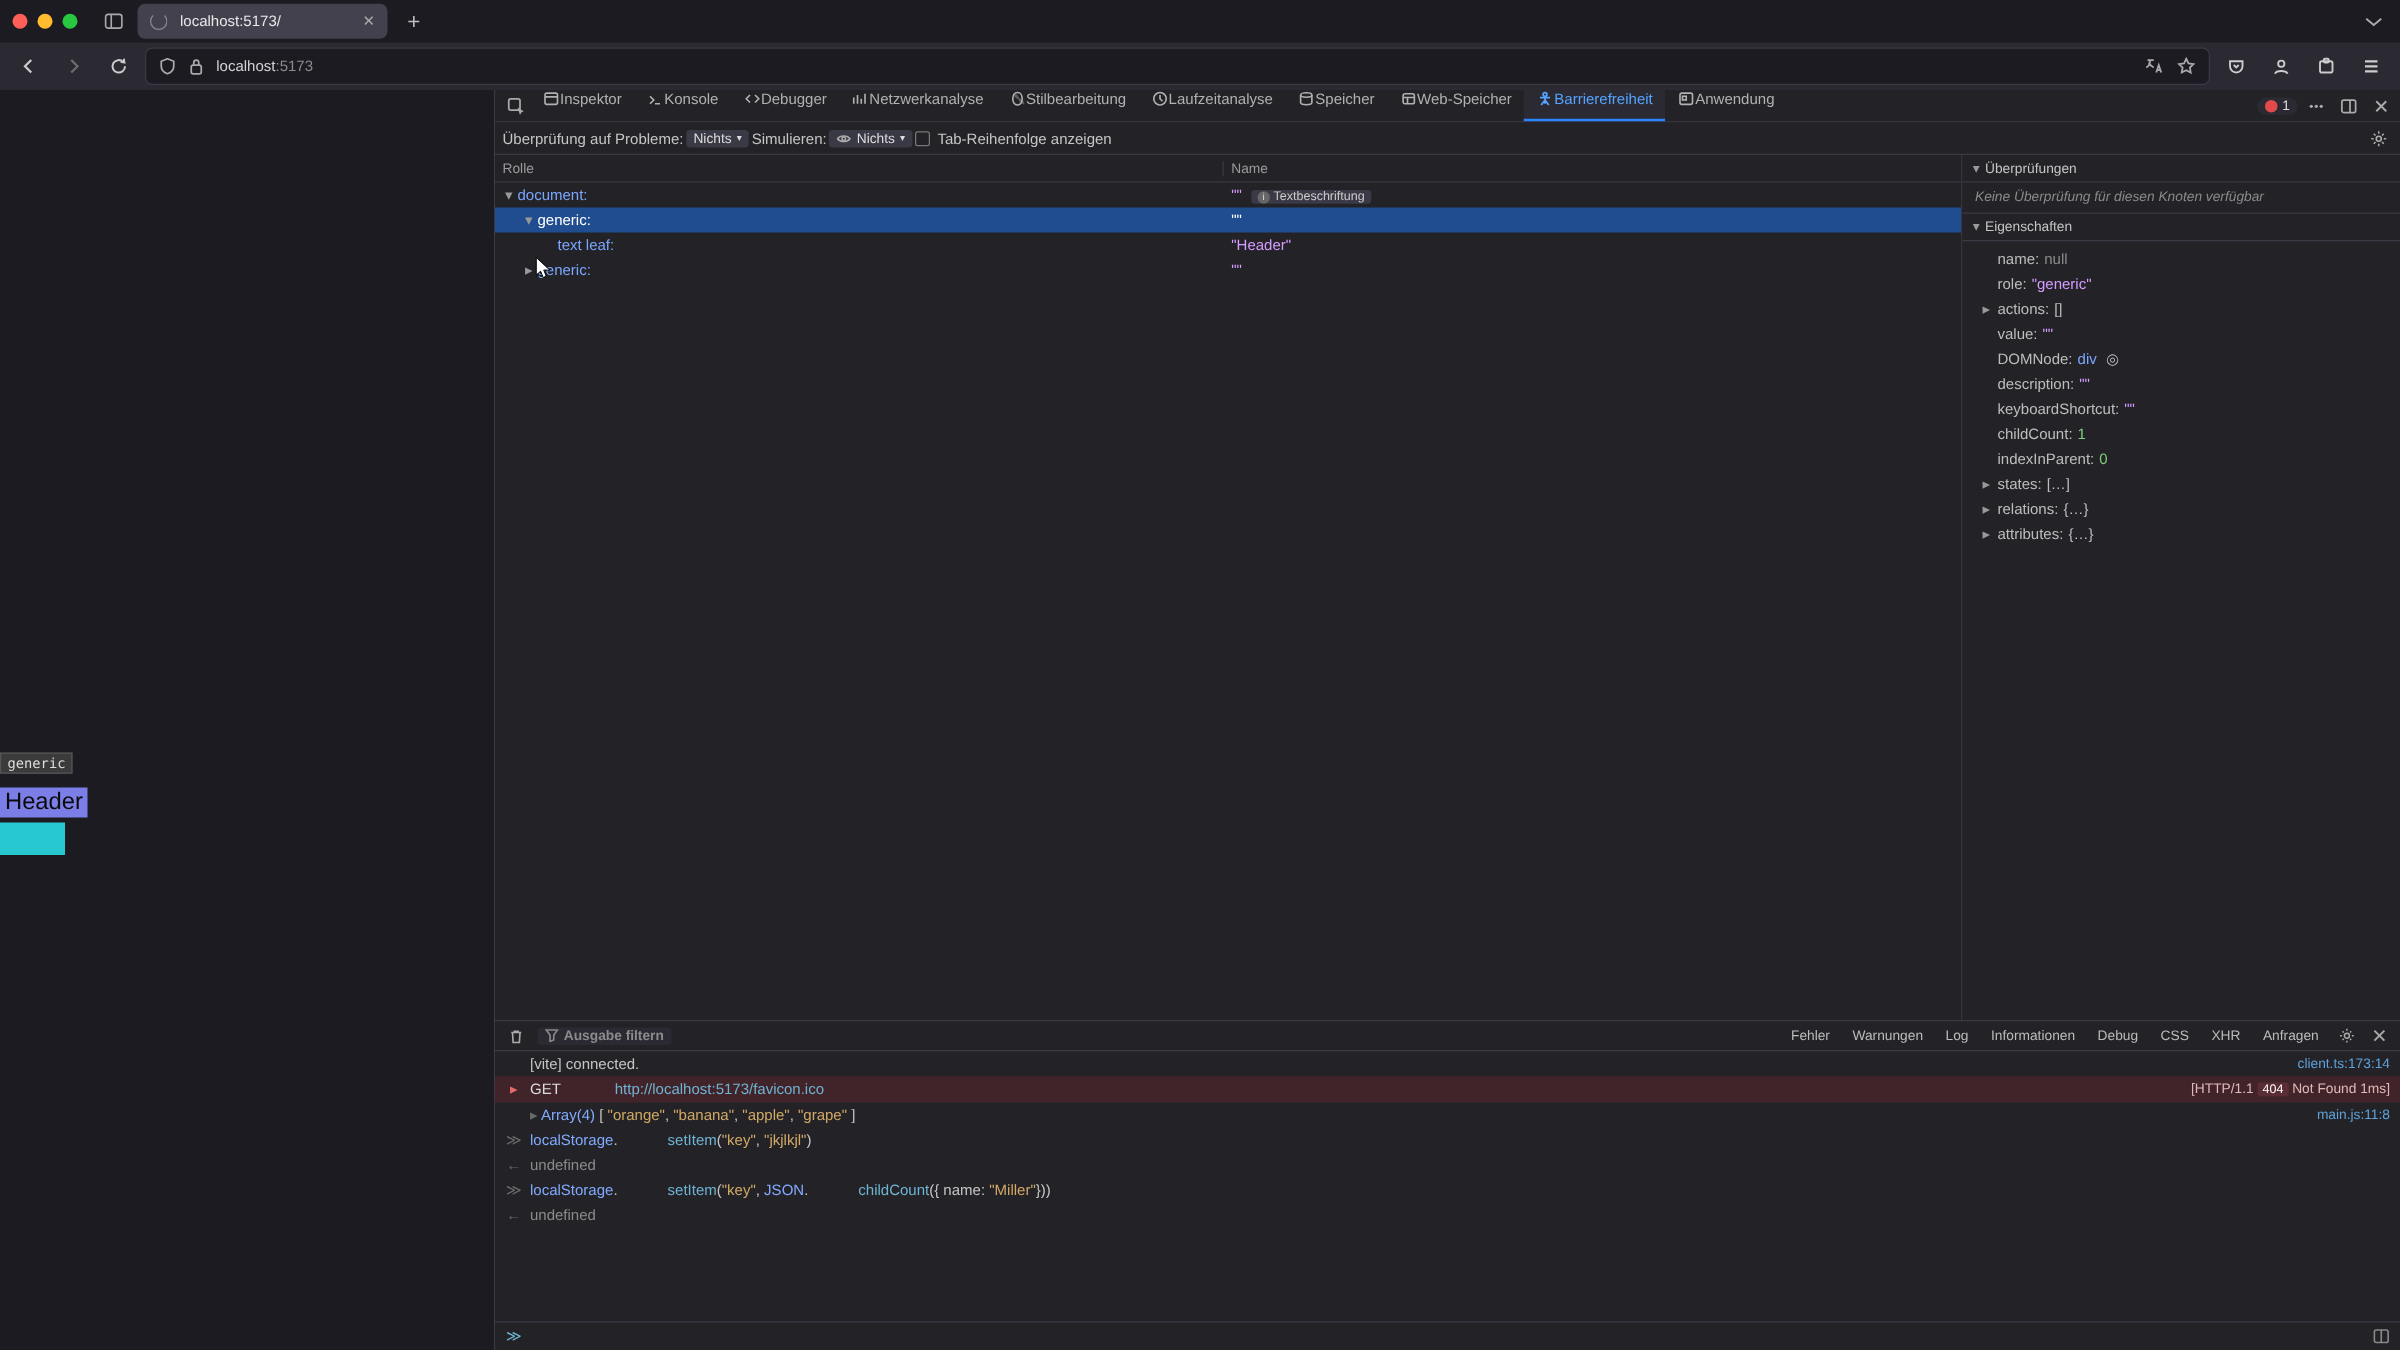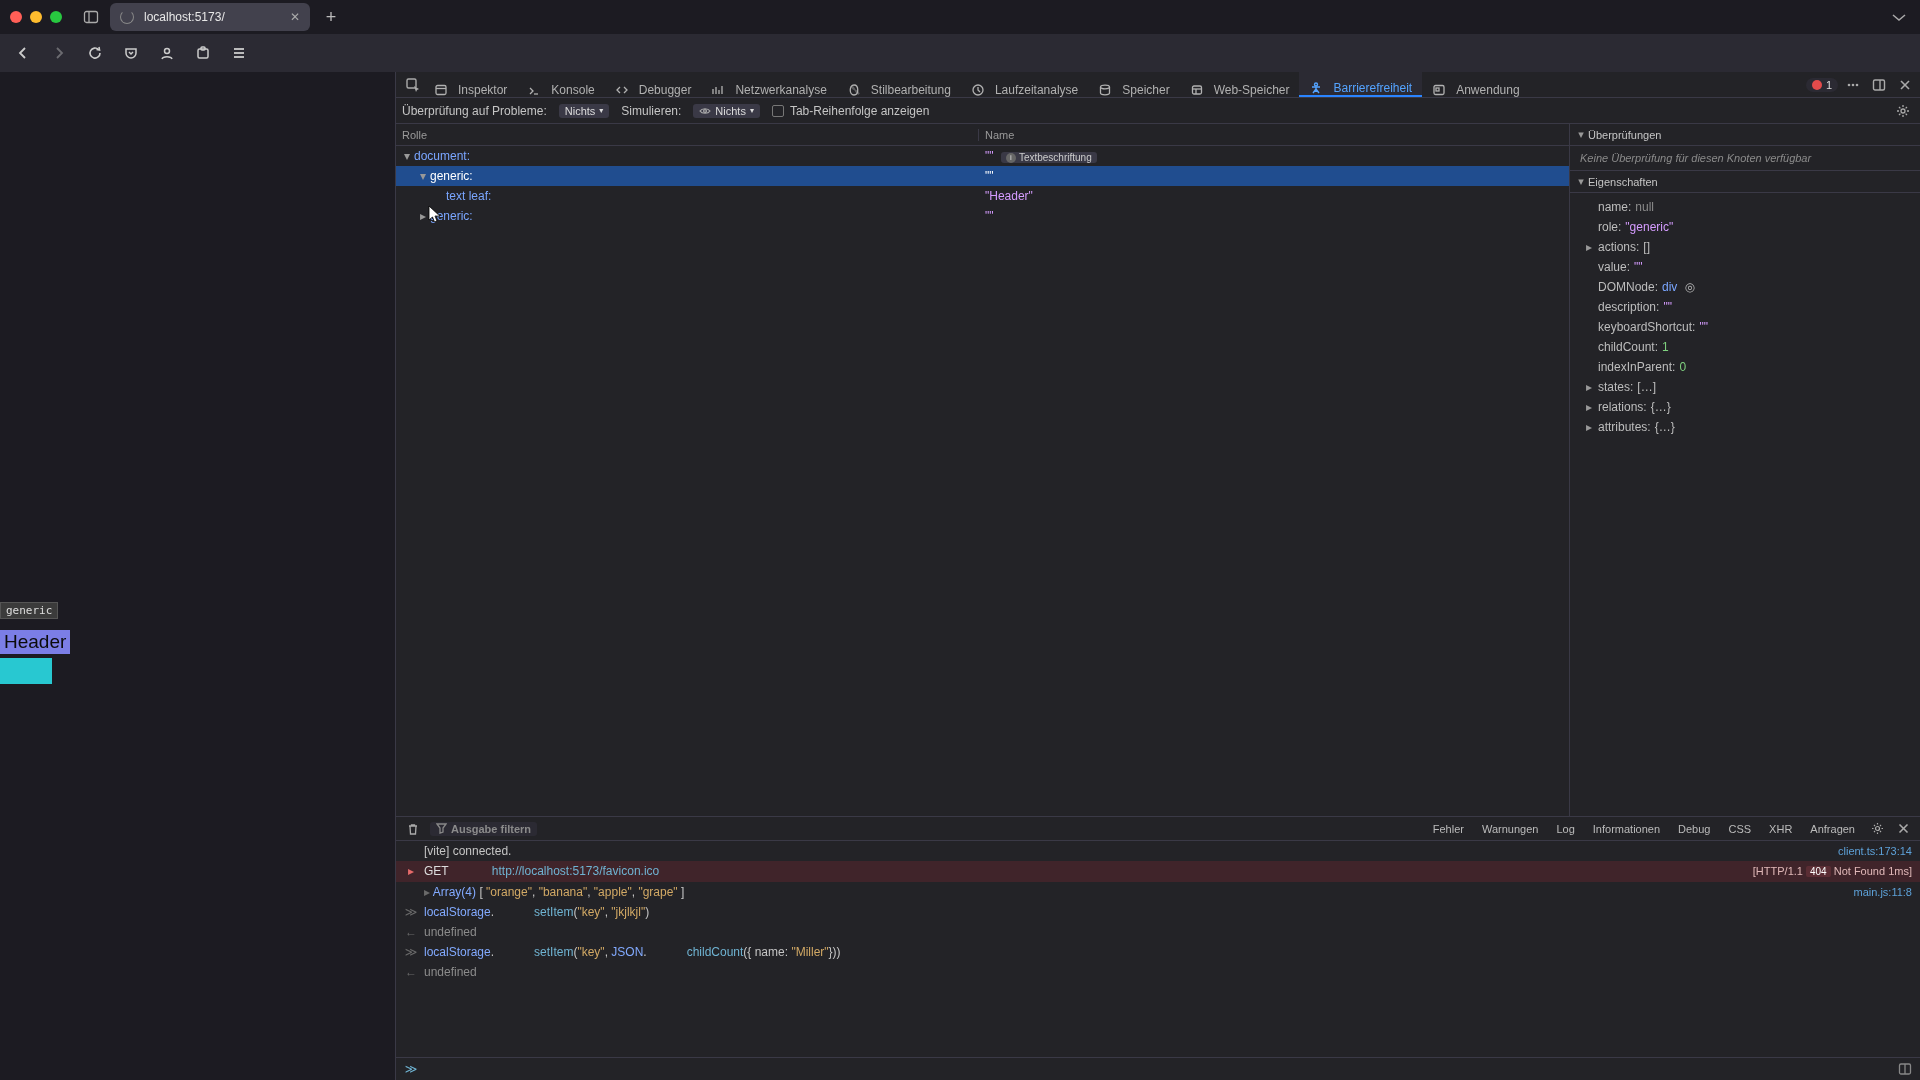--- a/index.html
+++ b/index.html
@@ -20,26 +20,26 @@
 .address .addr-text{color:#d4d4d4;}
 .address .addr-text .dim{color:#8b8b8b;}
 .content{display:flex;height:calc(1080px - 34px - 38px);}
 .page-left{width:395px;background:#1c1b22;position:relative;}
 .hl-tag{position:absolute;left:0;top:530px;background:#3b3b3b;border:1px solid #555;padding:1px 5px;font-family:ui-monospace,Menlo,monospace;font-size:11px;color:#ddd;}
 .hl-header{position:absolute;left:0;top:558px;background:#7b7ee6;color:#0b0b0b;padding:1px 4px;font-size:19px;}
 .hl-box{position:absolute;left:0;top:586px;width:52px;height:26px;background:#28c8d1;}
 .devtools{flex:1;display:flex;flex-direction:column;border-left:1px solid #3a3946;}
 .dev-toolbar{height:26px;background:#232327;border-bottom:1px solid #3a3946;display:flex;align-items:center;padding-left:6px;}
 .dev-tabs{display:flex;align-items:center;height:100%;}
-.dev-tab{display:flex;align-items:flex-end;gap:10px;padding:0 10px;height:100%;color:#b1b1b1;font-size:12px;}
+.dev-tab{display:flex;align-items:flex-start;gap:0;padding:0 10px;height:100%;color:#b1b1b1;font-size:12px;}
 .dev-tab.active{color:#54a3ff;border-bottom:2px solid #2a84ff;background:#2b2a33;}
 .dev-toolbar .right{margin-left:auto;display:flex;align-items:center;gap:4px;padding-right:4px;}
 .err-badge{display:flex;align-items:center;gap:4px;background:#2b2a33;border-radius:10px;padding:1px 6px;font-size:11px;color:#ddd;}
 .err-badge .dot{width:10px;height:10px;border-radius:50%;background:#e24b4b;}
-.subtoolbar{height:26px;background:#232327;border-bottom:1px solid #3a3946;display:flex;align-items:center;padding:0 6px;gap:12px;font-size:12px;color:#c5c5c5;}
+.subtoolbar{height:26px;background:#232327;border-bottom:1px solid #3a3946;display:flex;align-items:center;padding:0 6px;gap:2px;font-size:12px;color:#c5c5c5;}
 .subtoolbar .sel{background:#3a3946;border-radius:3px;padding:1px 6px;font-size:11px;color:#ddd;display:flex;align-items:center;gap:4px;}
 .subtoolbar .chk{display:flex;align-items:center;gap:6px;}
 .subtoolbar .chk .box{width:12px;height:12px;border:1px solid #777;border-radius:2px;}
 .subtoolbar .cog{margin-left:auto;}
 .a11y-body{flex:1;display:flex;min-height:0;}
 .tree-panel{flex:1;display:flex;flex-direction:column;min-width:0;border-right:1px solid #3a3946;background:#232327;}
 .tree-header{display:flex;height:22px;border-bottom:1px solid #3a3946;font-size:11px;color:#9a9a9a;align-items:center;}
 .th-role{flex:1;padding-left:6px;border-right:1px solid #3a3946;}
 .th-name{width:590px;padding-left:6px;}
 .tree-rows{flex:1;overflow:auto;font-family:ui-monospace,Menlo,monospace;font-size:12px;}
@@ -130,20 +130,37 @@
       <svg width="16" height="16" fill="none" stroke="#ccc" stroke-width="1.8">
         <polyline points="6,3 11,8 6,13"></polyline>
       </svg>
     </div>
   <div class="navbtn">
       <svg width="16" height="16" fill="none" stroke="#ccc" stroke-width="1.6">
         <path d="M13 8a5 5 0 1 1-1.5-3.5"></path>
         <polyline points="12,2 12.5,5 9.5,4.5"></polyline>
       </svg>
     </div>
+  <div class="address">
+    <svg width="14" height="14" fill="none" stroke="#aaa" stroke-width="1.4">
+        <path d="M7 1l5 2v4c0 3-2 5-5 6-3-1-5-3-5-6V3l5-2z"></path>
+      </svg>
+    <svg width="12" height="14" fill="none" stroke="#aaa" stroke-width="1.4">
+        <rect x="2" y="6" width="8" height="7" rx="1.5"></rect>
+        <path d="M4 6V4a2 2 0 0 1 4 0v2"></path>
+      </svg>
+    <span class="addr-text"><span>localhost</span><span class="dim">:5173</span></span>
+    <div style="flex:1"></div>
+    <svg width="16" height="16" fill="none" stroke="#aaa" stroke-width="1.4">
+        <path d="M3 3h5M5 3v1c0 3-1 4-3 5M4 5c1 2 2 3 4 4M10 13l2-6 2 6M10.7 11h2.6"></path>
+      </svg>
+    <svg width="16" height="16" fill="none" stroke="#aaa" stroke-width="1.4">
+        <path d="M8 2l1.8 3.7 4 .6-2.9 2.8.7 4L8 11.2 4.4 13l.7-4L2.2 6.3l4-.6L8 2z"></path>
+      </svg>
+  </div>
   <div class="navbtn">
       <svg width="16" height="16" fill="none" stroke="#ccc" stroke-width="1.5">
         <path d="M3 4h10v4a5 5 0 0 1-10 0V4z"></path>
         <polyline points="6,7 8,9 10,7"></polyline>
       </svg>
     </div>
   <div class="navbtn">
       <svg width="16" height="16" fill="none" stroke="#ccc" stroke-width="1.5">
         <circle cx="8" cy="6" r="2.5"></circle>
         <path d="M3 14c1-3 9-3 10 0"></path>

